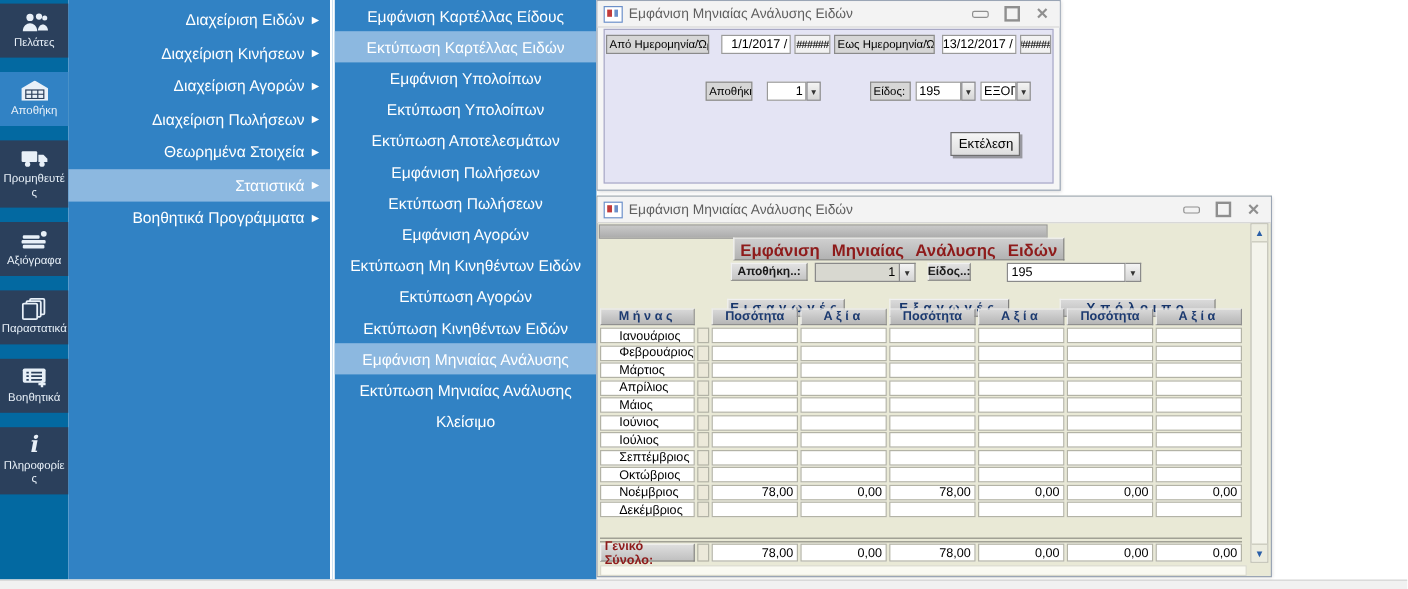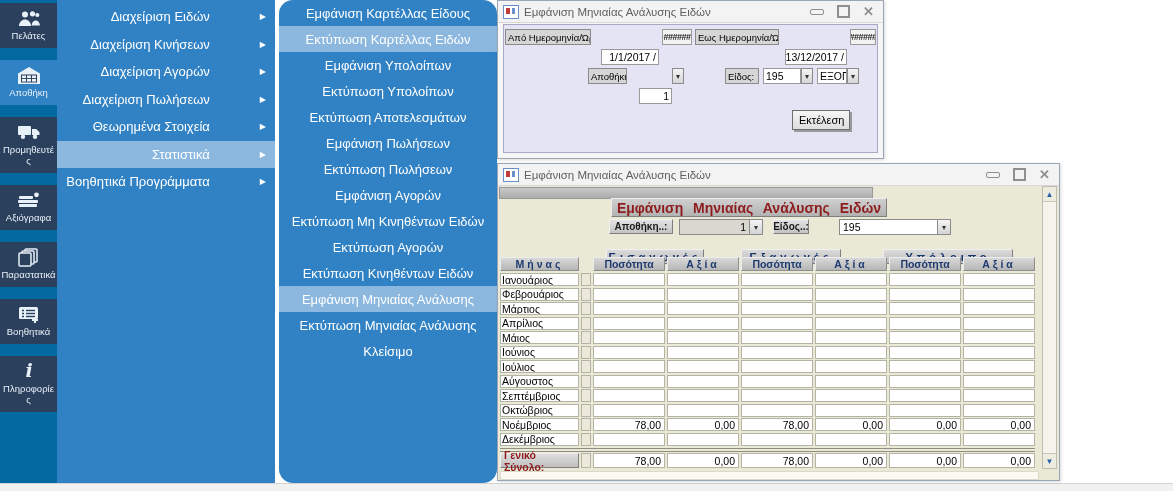--- a/index.html
+++ b/index.html
@@ -9,23 +9,23 @@
   
   .sidebar{position:absolute;left:0;top:0;width:57px;height:483px;background:#0369a1;display:flex;flex-direction:column;}
   .side-item{display:flex;flex-direction:column;align-items:center;justify-content:center;gap:3px;
     padding:6px 1px 7px;margin:3px 0 9px;background:#2b405c;color:#e8f0f8;cursor:pointer;}
   .side-item.sel{background:#3182c4;}
   .side-label{font-size:9.5px;line-height:11px;text-align:center;word-break:break-word;}
   .side-icon{height:18px;display:flex;align-items:center;justify-content:center;}
 
   
   .menu1{position:absolute;left:57px;top:0;width:220px;height:483px;background:#3182c4;border-right:2px solid #ffffff;box-sizing:border-box;padding-top:3px;}
-  .menu2{position:absolute;left:279px;top:0;width:218px;height:483px;background:#3182c4;border-radius:14px;}
+  .menu2{position:absolute;left:279px;top:0;width:218px;height:483px;background:#3182c4;}
   .mi{display:flex;align-items:center;color:#ffffff;font-size:13px;cursor:pointer;}
-  .menu1 .mi{height:27.5px;justify-content:flex-end;padding-right:9px;gap:44px;}
+  .menu1 .mi{height:27.5px;justify-content:flex-end;padding-right:9px;}
   .menu2 .mi{height:26px;justify-content:center;}
   .mi.sel{background:#8cb8e0;text-align:center;}
   .mi-arrow{font-size:8px;margin-left:6px;}
   .bottom-strip{position:absolute;left:0;top:483px;width:1173px;height:8px;background:#f1f1f1;border-top:1px solid #d4d4d4;box-sizing:border-box;}
 
   
   .dialog{position:absolute;background:#f6f6f6;border:1px solid #9aa5b5;box-sizing:border-box;box-shadow:1px 1px 3px rgba(0,0,0,0.15);}
   .titlebar{height:21px;background:#f3f3f3;border-bottom:1px solid #d8d8d8;display:flex;align-items:center;gap:5px;padding:0 5px;}
   .ticon{width:14px;height:12px;border:1px solid #6b8fc9;background:#ffffff;position:relative;flex:none;}
   .ticon::before{content:"";position:absolute;left:2px;top:2px;width:4px;height:6px;background:#c23b3b;}
@@ -36,21 +36,21 @@
   .wb-max{width:9px;height:9px;border:2px solid #8f8f8f;}
   .wb-close{font-size:13px;color:#8f8f8f;font-weight:bold;line-height:13px;}
 
   
   .d1{left:497px;top:0;width:387px;height:159px;}
   .d1-body{position:absolute;left:5px;right:5px;top:23px;bottom:5px;background:#e4e4f4;border:1px solid #a9a9c6;}
   .ff{position:absolute;height:16px;box-sizing:border-box;}
   .r1{top:4px;} .r2{top:43px;}
   .flbl{background:#d6d6d6;border:1px solid #8a8a8a;color:#000;font-size:9.5px;display:flex;align-items:center;padding:0 2px;white-space:nowrap;overflow:hidden;}
   .finp{background:#fff;border:1px solid #9a9a9a;font-size:10.5px;color:#000;display:flex;align-items:center;padding:0 2px;white-space:nowrap;overflow:hidden;}
-  .right{justify-content:flex-end;margin-top:20px;}
+  .right{justify-content:flex-end;}
   .fhash{background:#f2f2f2;border:1px solid #9a9a9a;font-weight:bold;font-size:9px;letter-spacing:-0.5px;color:#222;display:flex;align-items:center;justify-content:center;overflow:hidden;}
   .cbtn{position:absolute;width:12px;height:16px;background:linear-gradient(#f4f4f4,#d6d6d6);border:1px solid #8a8a8a;box-sizing:border-box;display:flex;align-items:center;justify-content:center;font-size:8px;color:#333;}
   .exec{position:absolute;left:288px;top:85px;width:58px;height:20px;background:linear-gradient(#f6f6f6,#dedede);border:1px solid #6f6f6f;box-shadow:2px 2px 0 rgba(90,90,90,0.55);font-size:11px;color:#000;font-family:"Liberation Sans",sans-serif;}
 
   
   .d2{left:497px;top:163px;width:563px;height:318px;background:#e9e9d6;}
   .gband{position:absolute;left:1px;top:23px;width:374px;height:12px;background:linear-gradient(#c9c9c9,#acacac);border:1px solid #989898;box-sizing:border-box;}
   .formtitle{position:absolute;left:113px;top:34px;width:276px;height:19px;background:linear-gradient(#cfcfcf,#b2b2b2);
     border:1px solid #7f7f7f;border-top-color:#efefef;border-left-color:#efefef;box-sizing:border-box;
     color:#8e1b1b;font-size:14px;font-weight:bold;word-spacing:6px;display:flex;align-items:center;justify-content:center;white-space:nowrap;overflow:hidden;}
@@ -69,21 +69,21 @@
   .ghead{position:absolute;top:0;bottom:0;background:linear-gradient(#d8d8d8,#b6b6b6);
     border:1px solid #8f8f8f;border-top-color:#ececec;border-left-color:#ececec;box-sizing:border-box;
     color:#1c3a70;font-weight:bold;font-size:10.5px;display:flex;align-items:center;justify-content:center;}
   .lsp{letter-spacing:3px;}
   .colM{left:2px;width:79px;} .colS{left:83px;width:10px;}
   .col0{left:95px;width:72px;} .col1{left:169px;width:72px;} .col2{left:243px;width:72px;}
   .col3{left:317px;width:72px;} .col4{left:391px;width:72px;} .col5{left:465px;width:72px;}
   .rows{position:absolute;left:0;right:0;top:109px;}
   .trow{position:relative;height:13px;margin-bottom:1.5px;}
   .cell{position:absolute;top:0;bottom:0;background:#fff;border:1px solid #b3b3a6;box-sizing:border-box;font-size:10.5px;color:#000;display:flex;align-items:center;overflow:hidden;}
-  .mtxt{padding-left:1px;}
+  .mtxt{padding-left:15px;}
   .vtxt{justify-content:flex-end;padding-right:3px;}
   .spacer{background:#ece9da;}
   .separator{position:absolute;left:2px;width:535px;top:284px;height:2px;border-top:1px solid #8f8f85;border-bottom:1px solid #8f8f85;}
   .total-row{position:absolute;left:0;right:0;top:289px;height:15px;}
   .tlabel{position:absolute;top:0;bottom:0;background:linear-gradient(#dedede,#c0c0c0);
     border:1px solid #7f7f7f;border-top-color:#efefef;border-left-color:#efefef;box-sizing:border-box;
     color:#8e1b1b;font-weight:bold;font-size:10.5px;display:flex;align-items:center;padding-left:3px;}
   .d2-bottom{position:absolute;left:2px;right:20px;top:307px;height:9px;background:#fafaf2;border:1px solid #d9d9cc;box-sizing:border-box;}
   .sbar{position:absolute;top:22px;bottom:11px;right:2px;width:15px;background:#f4f4ec;border:1px solid #bdbdb2;box-sizing:border-box;}
   .sarrow{position:absolute;left:0;right:0;height:14px;background:#ececdf;display:flex;align-items:center;justify-content:center;font-size:8px;color:#2a5fa8;}
@@ -405,30 +405,20 @@
           <span class="cell mtxt colM">Ιούλιος</span>
           <span class="cell spacer colS"></span>
           <span class="cell vtxt col0"></span>
           <span class="cell vtxt col1"></span>
           <span class="cell vtxt col2"></span>
           <span class="cell vtxt col3"></span>
           <span class="cell vtxt col4"></span>
           <span class="cell vtxt col5"></span>
         </div>
         <div class="trow">
-          <span class="cell mtxt colM">Αύγουστος</span>
-          <span class="cell spacer colS"></span>
-          <span class="cell vtxt col0"></span>
-          <span class="cell vtxt col1"></span>
-          <span class="cell vtxt col2"></span>
-          <span class="cell vtxt col3"></span>
-          <span class="cell vtxt col4"></span>
-          <span class="cell vtxt col5"></span>
-        </div>
-        <div class="trow">
           <span class="cell mtxt colM">Σεπτέμβριος</span>
           <span class="cell spacer colS"></span>
           <span class="cell vtxt col0"></span>
           <span class="cell vtxt col1"></span>
           <span class="cell vtxt col2"></span>
           <span class="cell vtxt col3"></span>
           <span class="cell vtxt col4"></span>
           <span class="cell vtxt col5"></span>
         </div>
         <div class="trow">

